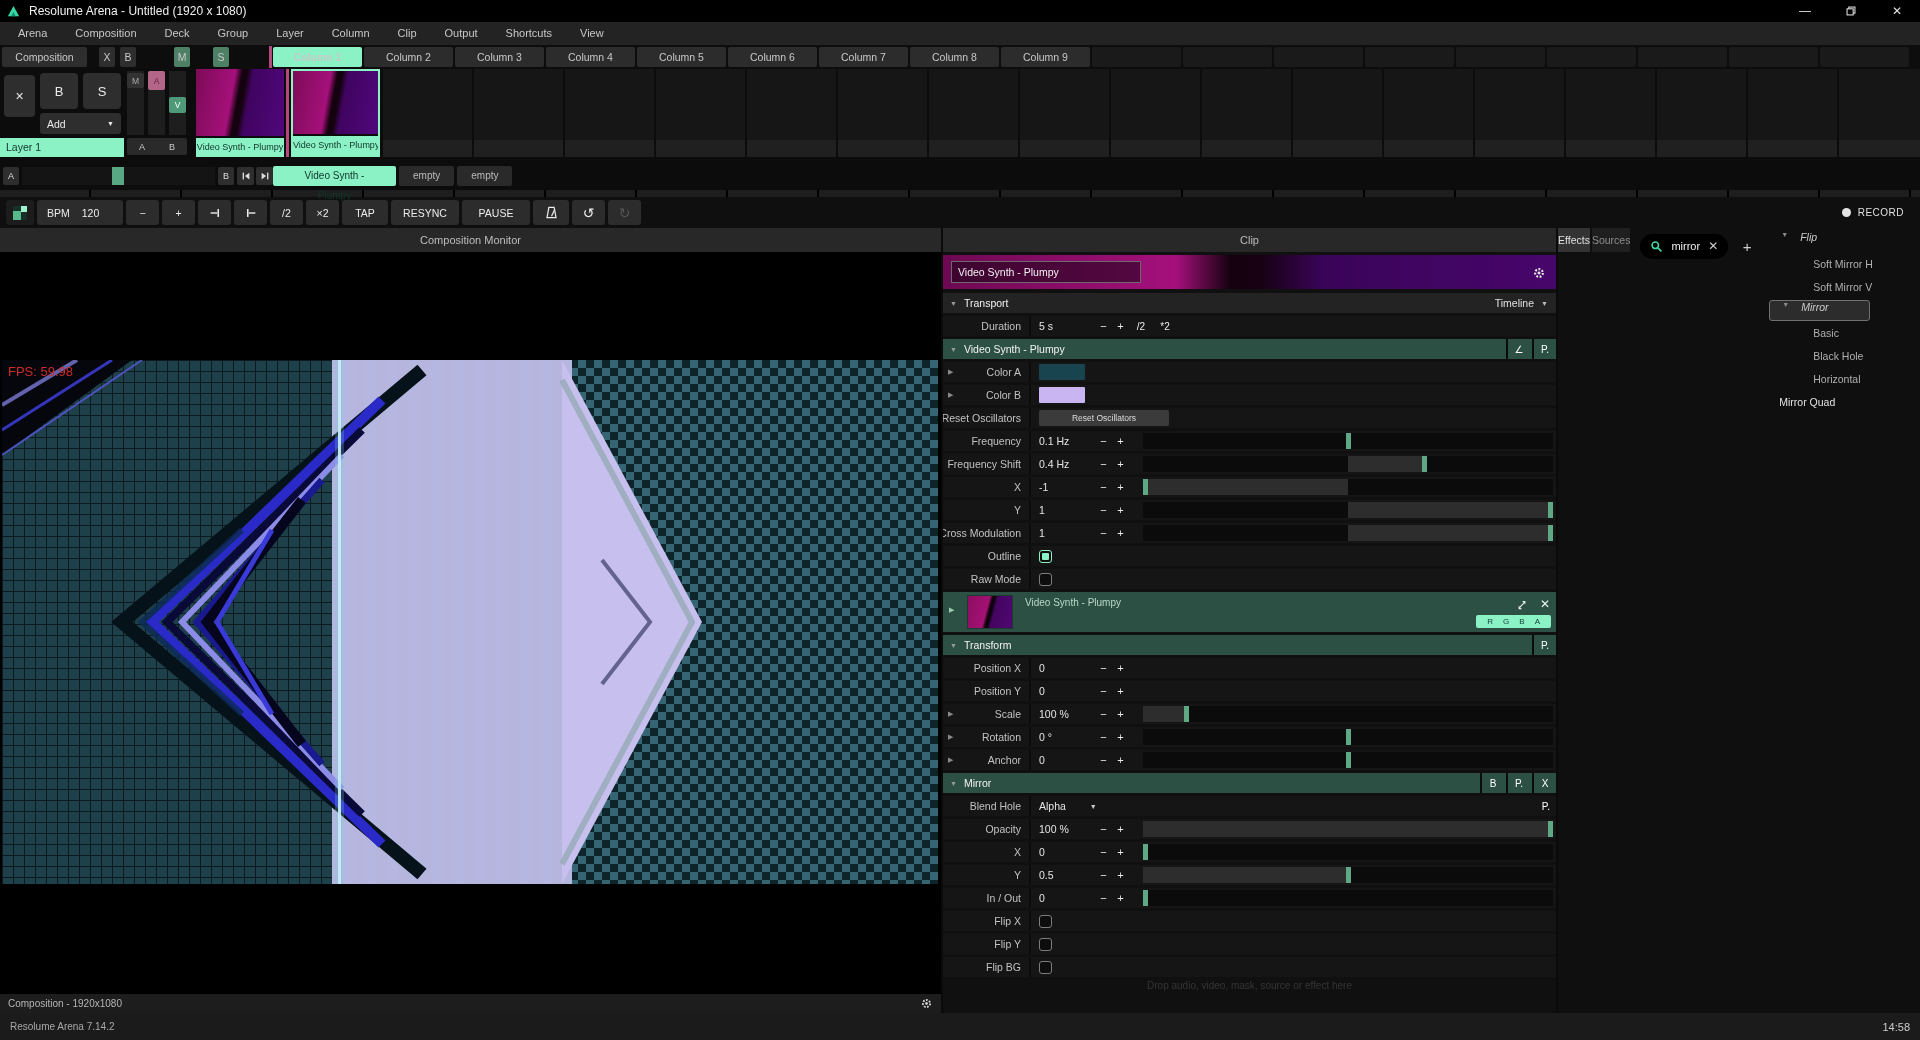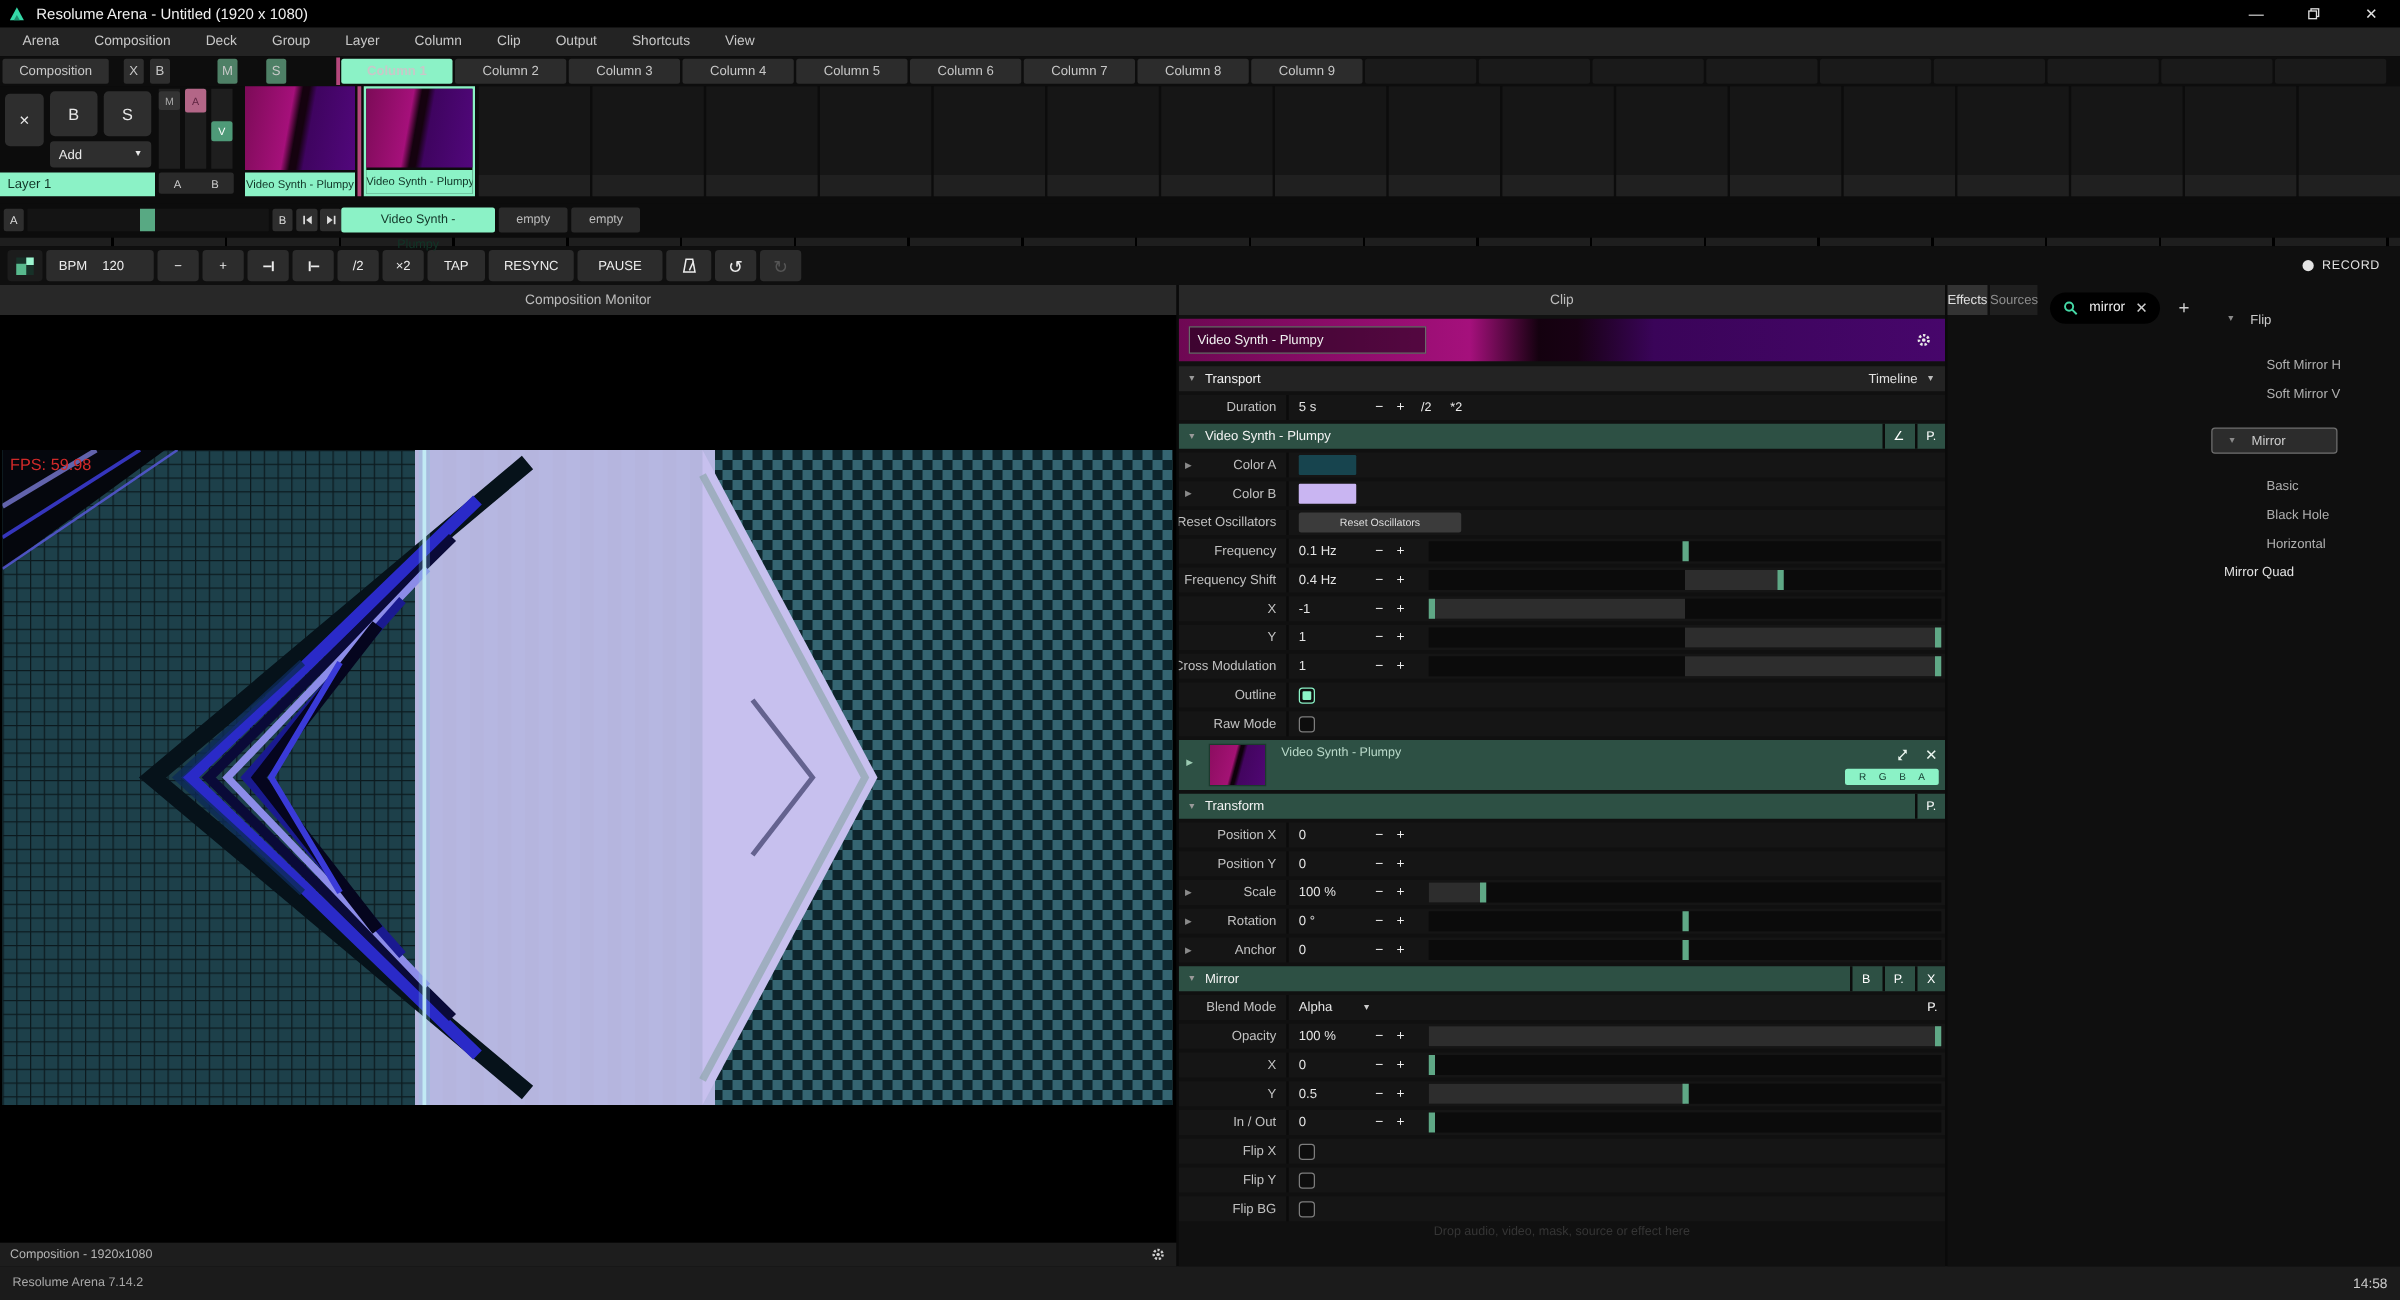--- a/index.html
+++ b/index.html
@@ -124,21 +124,21 @@
   #fx-tabs { display:flex; height:24px; }
   .fx-tab { flex:1; text-align:center; line-height:24px; font-size:10.5px; background:#1f1f1f; color:#8d8d8d; margin-right:2px; }
   .fx-tab:last-child { margin-right:0; }
   .fx-tab.active { background:#333; color:#e0e0e0; }
   #fx-searchrow { height:36px; display:flex; align-items:center; padding:0 10px; gap:10px; }
   #search-pill { flex:1; height:25px; background:#000; border-radius:13px; display:flex; align-items:center; padding:0 10px; gap:8px; }
   #search-pill .txt { flex:1; font-size:11px; color:#f0f0f0; }
   #search-pill .clear { color:#cfcfcf; font-size:12px; }
   #fx-add { width:18px; text-align:center; color:#cfcfcf; font-size:15px; }
   #fx-list { padding-top:2px; }
-  .fx-group { height:21px; display:flex; align-items:center; padding-left:12px; gap:12px; font-size:10.5px; color:#cccccc; margin:15px 3px; }
+  .fx-group { height:21px; display:flex; align-items:flex-start; padding-left:12px; gap:12px; font-size:10.5px; color:#cccccc; margin:1px 3px;font-style:italic; }
   .fx-group .arrow { font-size:7px; color:#8a8a8a; }
   .fx-group.selected { background:#2c2c2c; border:1px solid #707070; border-radius:3px; }
   .fx-item { height:23px; line-height:23px; padding-left:47px; font-size:10.5px; color:#b0b0b0; }
   .fx-root { height:23px; line-height:23px; padding-left:13px; font-size:10.5px; color:#e2e2e2; }
 
   
   #statusbar { height:27px; background:#1b1b1b; display:flex; align-items:center; padding:0 10px; font-size:10px; color:#a8a8a8; }
   #status-time { margin-left:auto; font-size:11px; color:#cccccc; }
 
   .icn { display:inline-block; vertical-align:middle; }
@@ -658,21 +658,21 @@
           <span class="h-arrow">▼</span>
           <span class="h-label">Mirror</span>
           <div class="h-right">
             <div class="hbtn2">B</div>
             <div class="hbtn2">P.</div>
             <div class="hbtn2">X</div>
           </div>
         </div>
         <div class="prow">
           <div class="lcell">
-            <span>Blend Mode</span>
+            <span>Blend Hole</span>
           </div>
           <div class="vcell ddv" style="width: 120px;">
             <span>Alpha</span>
             <span class="arr">▼</span>
           </div>
           <div class="p-right">P.</div>
         </div>
         <div class="prow">
           <div class="lcell">
             <span>Opacity</span>

